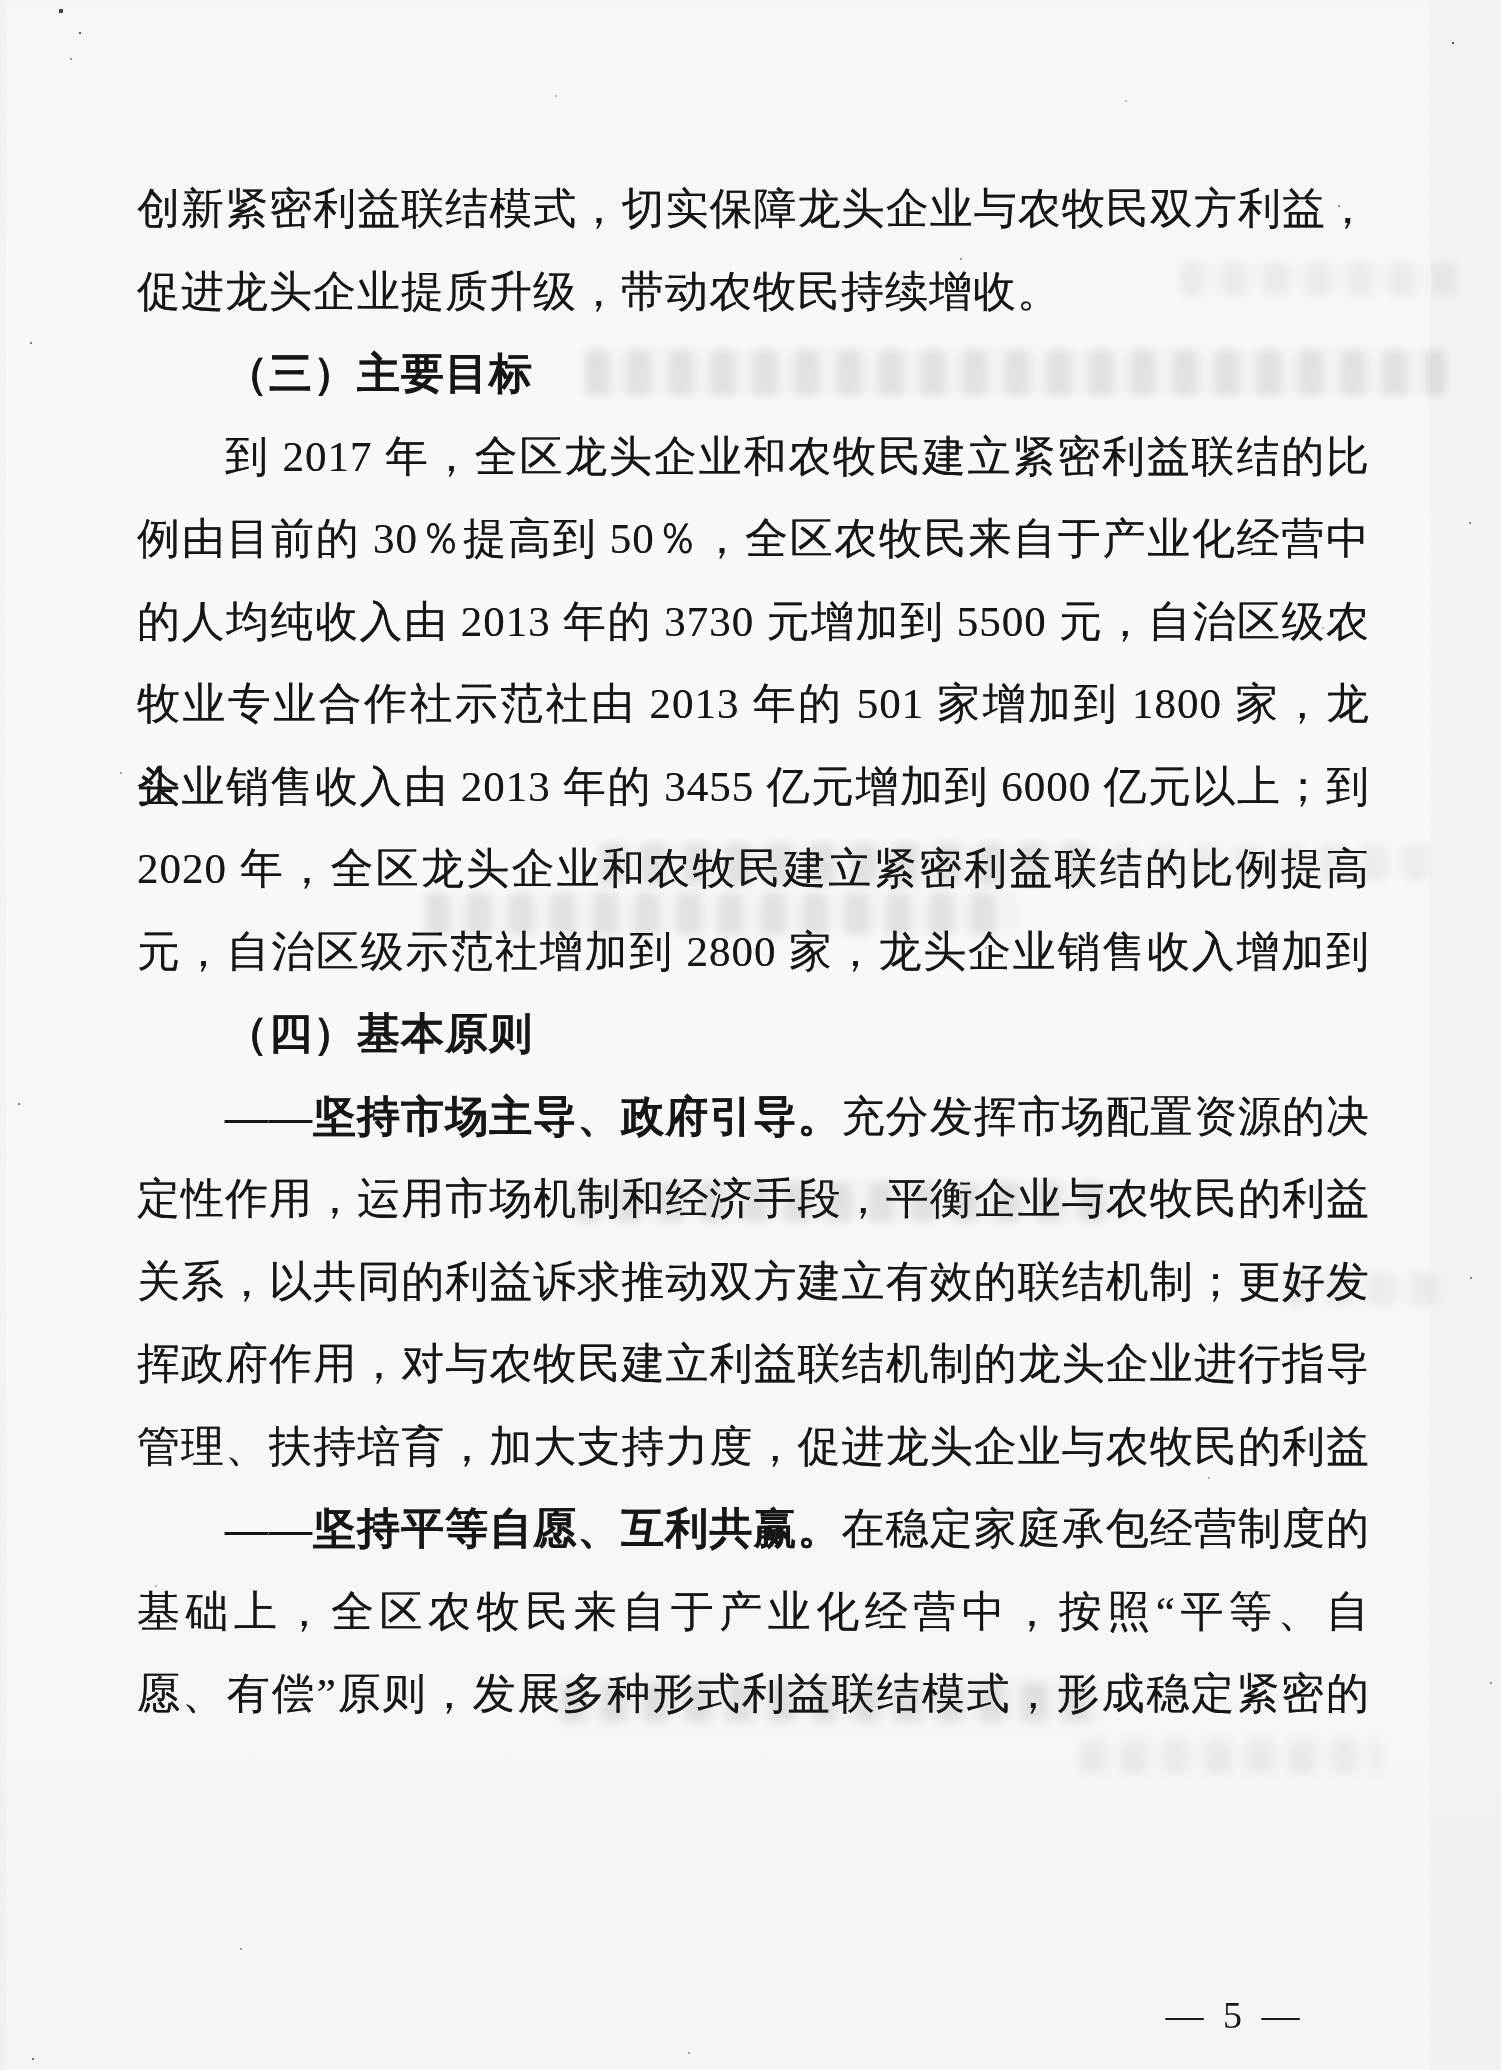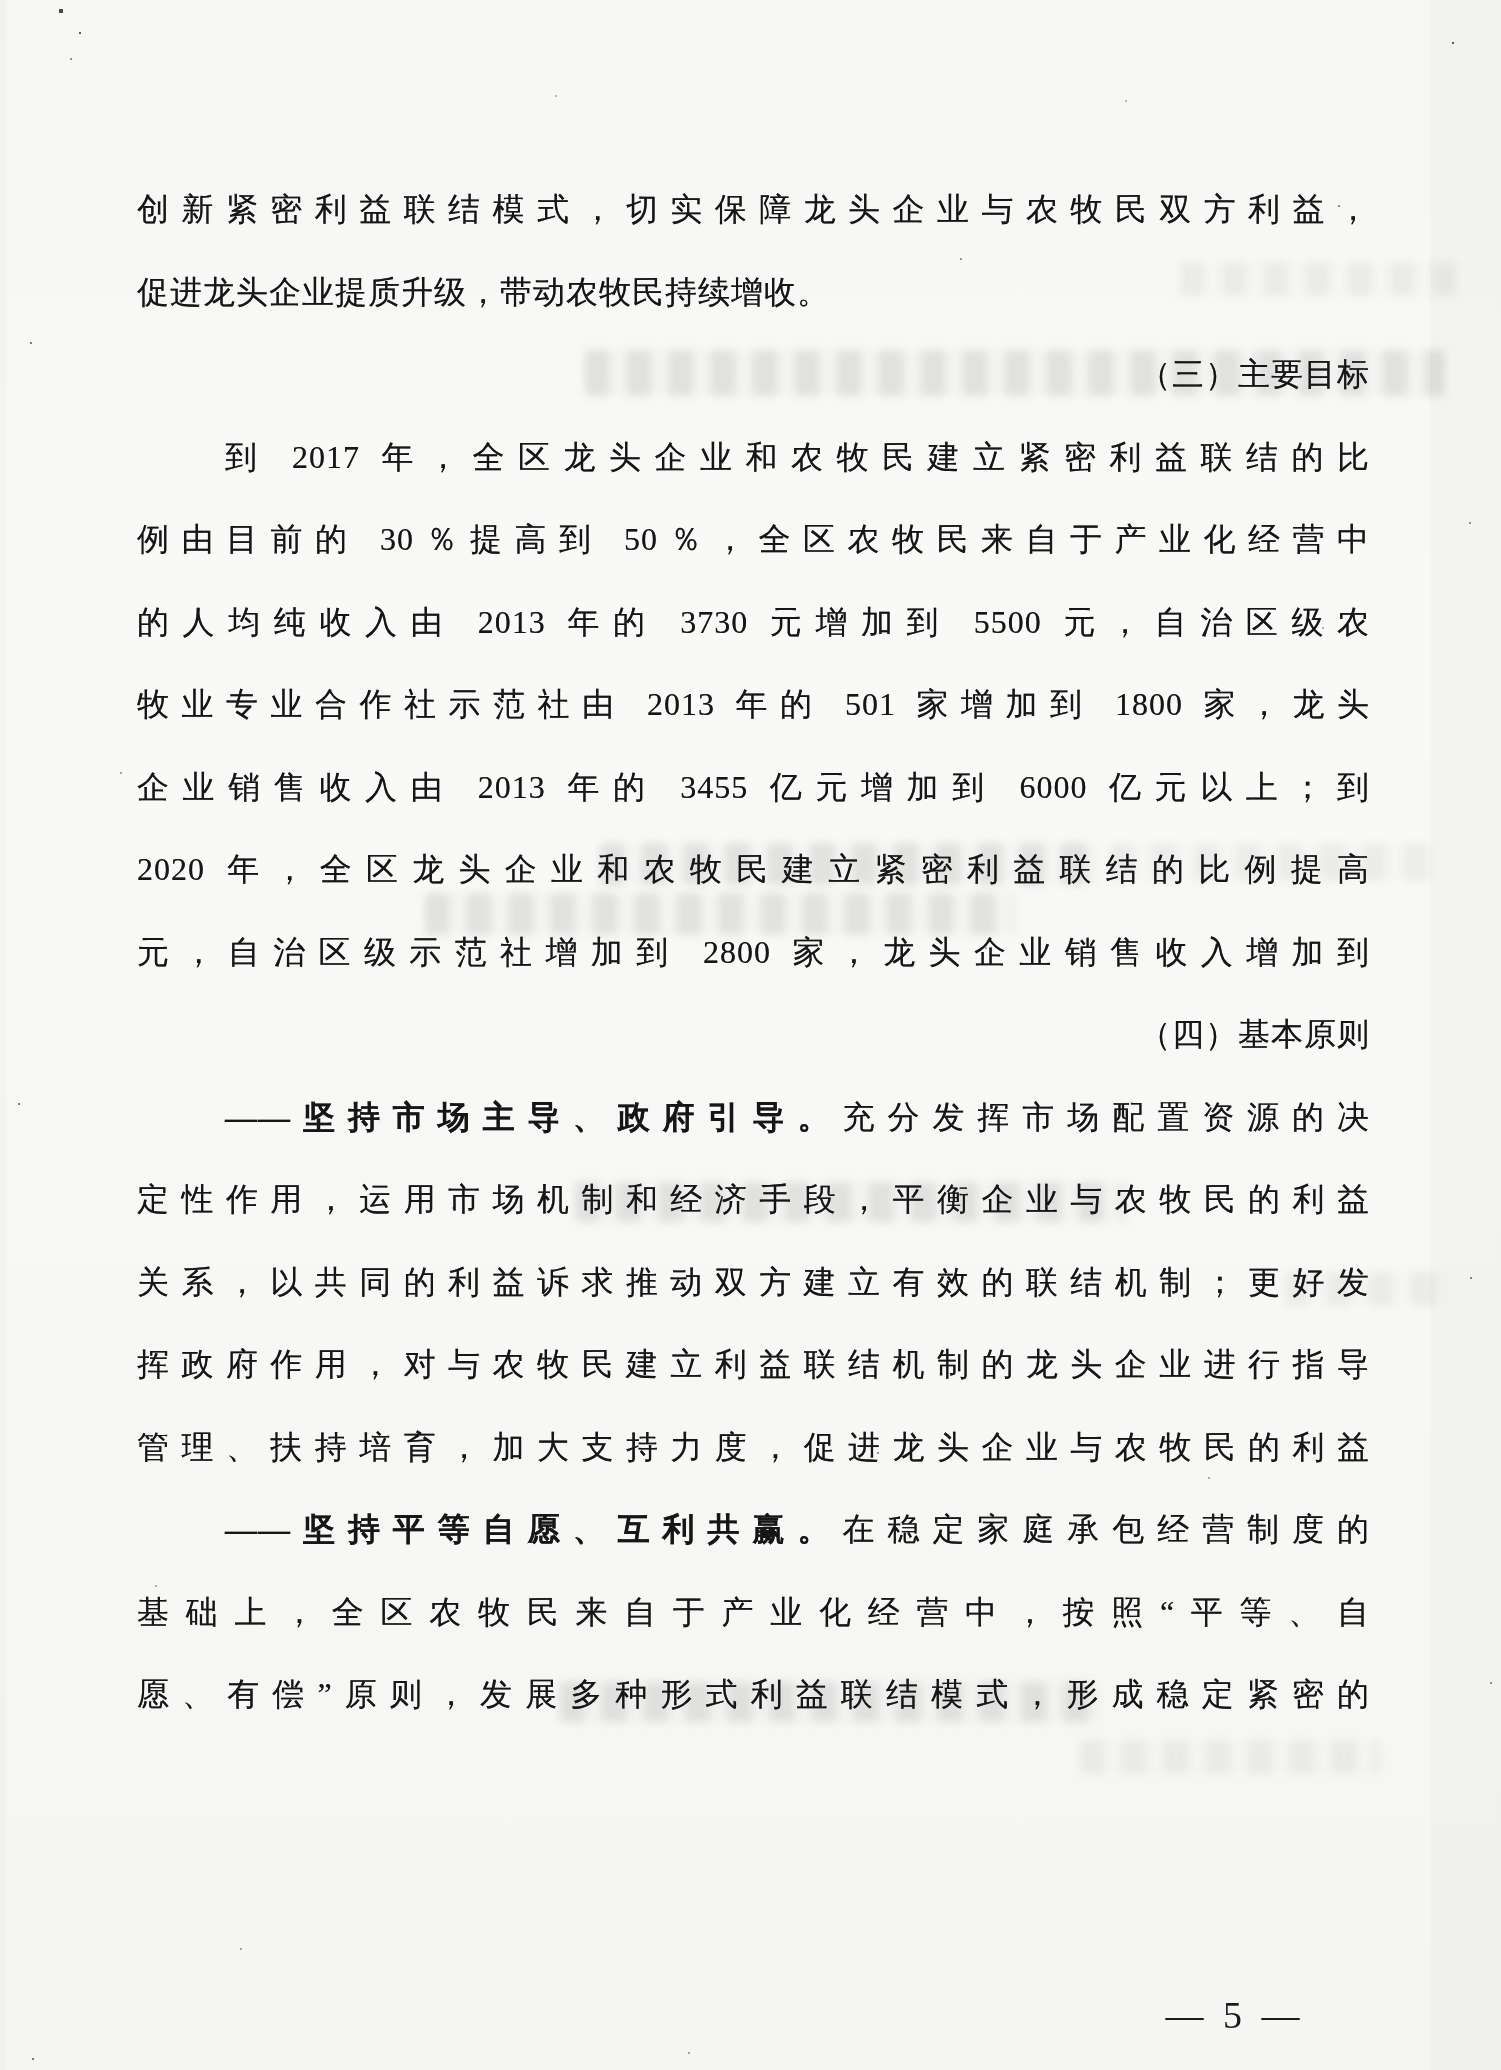--- a/index.html
+++ b/index.html
@@ -22,34 +22,34 @@
   }
   .textblock {
     position: absolute;
     left: 137px;
     top: 168px;
     width: 1233px;
   }
   .line {
     height: 82.5px;
     line-height: 82.5px;
-    font-size: 32px;
+    font-size: 43px;
     letter-spacing: 1px;
     color: #161616;
     white-space: nowrap;
     text-shadow: 0 0 0.6px rgba(20,20,20,0.65);
   }
   .l-justify {
     white-space: normal;
     text-align: justify;
     text-align-last: justify;
     text-justify: inter-character;
   }
   .l-indent { text-indent: 88px; }
-  .l-bold { font-weight: 400; text-align: right; }
+  .l-bold { font-weight: 700; }
   .lead-bold { font-weight: 700; }
   .page-number {
     position: absolute;
     left: 1130px;
     top: 1988px;
     width: 210px;
     height: 54px;
     line-height: 54px;
     text-align: center;
     font-size: 38px;

